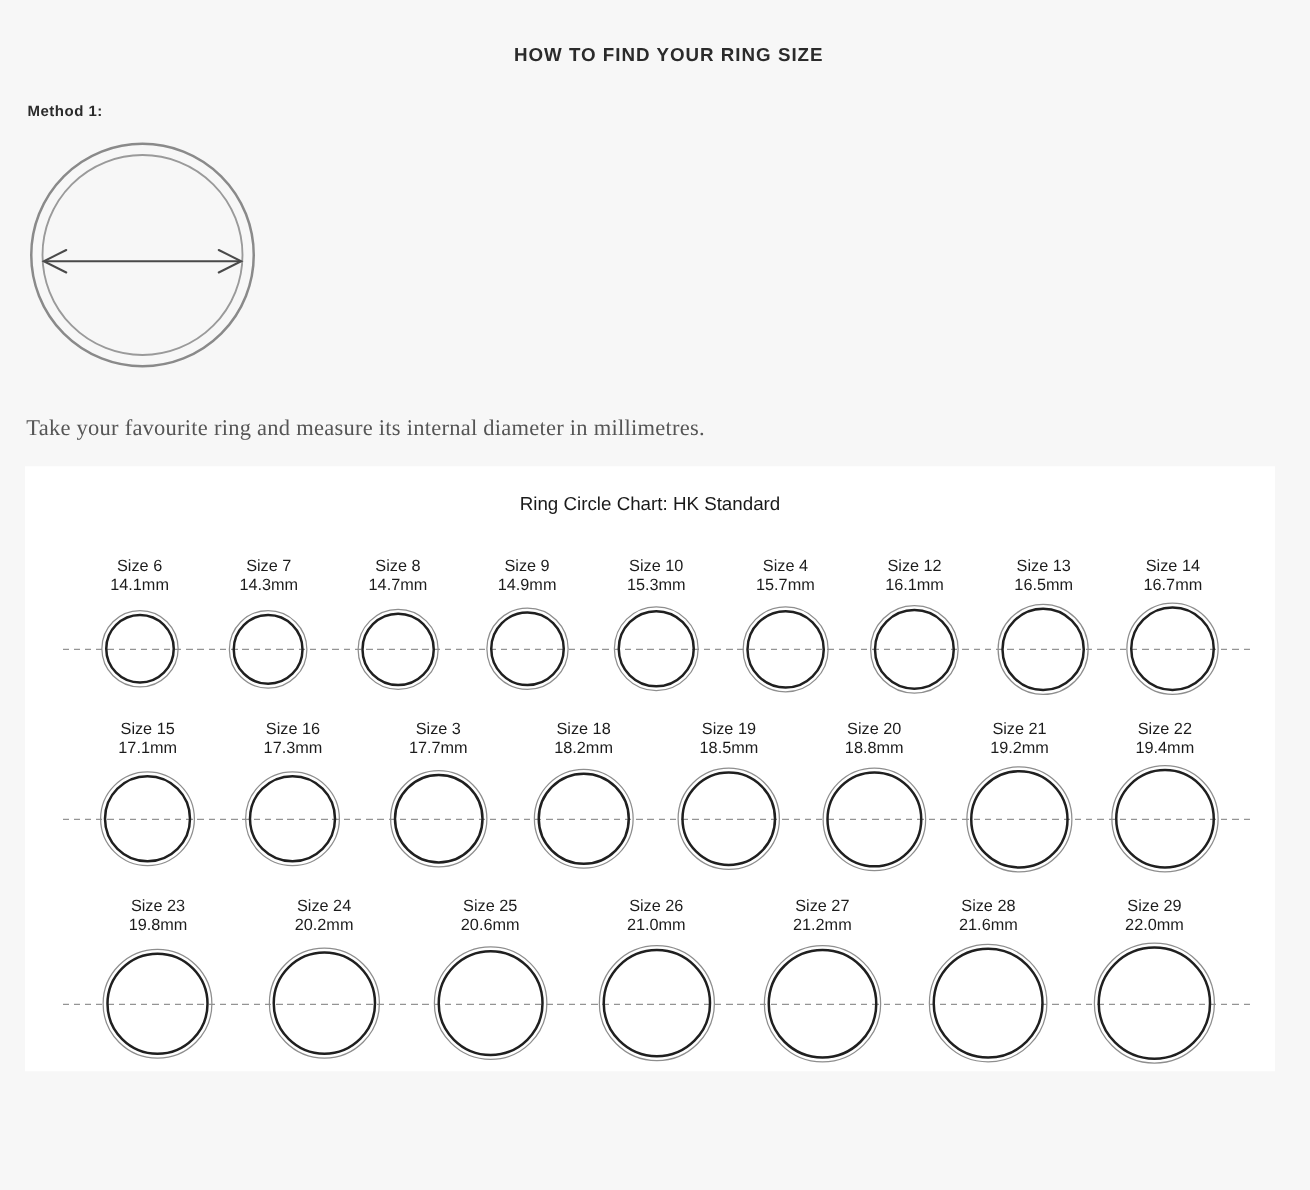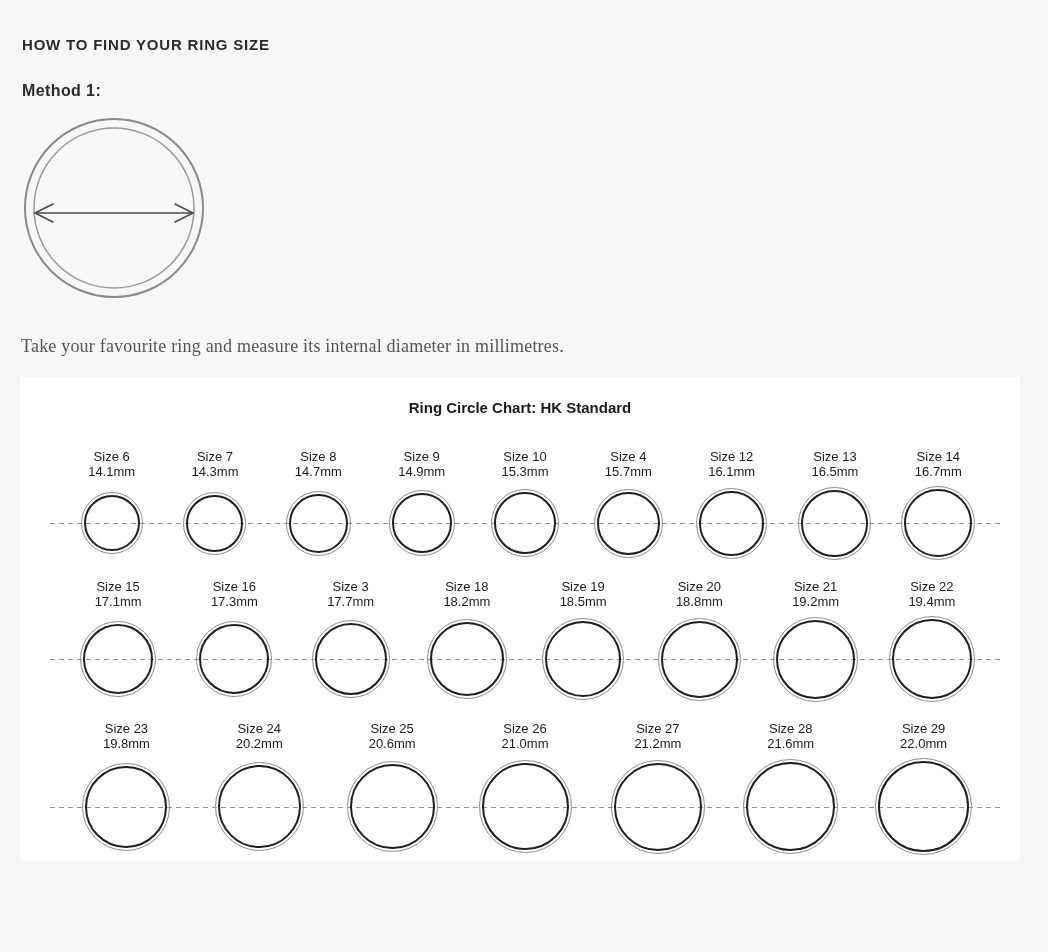--- a/index.html
+++ b/index.html
@@ -24,25 +24,26 @@
     font-family: "Liberation Sans", sans-serif;
     overflow: hidden;
   }
   .page-title {
     margin: 0;
     padding: 36px 0 0 22px;
     font-size: 15px;
     font-weight: bold;
     letter-spacing: 0.8px;
     color: var(--heading_text);
+    text-align: center;
   }
   .method-heading {
     margin: 0;
     padding: 29px 0 0 22px;
-    font-size: 16px;
+    font-size: 12px;
     font-weight: bold;
     letter-spacing: 0.4px;
     color: var(--heading_text);
   }
   .method2-heading {
     padding-top: 72px;
   }
   .ring-diagram {
     display: block;
     margin: 13px 0 0 22px;
@@ -59,21 +60,21 @@
   .chart-card {
     margin: 20px 0 0 20px;
     width: 1000px;
     height: 484px;
     background: var(--card_background);
     padding: 22px 0 15px 0;
   }
   .chart-title {
     text-align: center;
     font-size: 15px;
-    font-weight: bold;
+    font-weight: normal;
     color: #1a1a1a;
   }
   .ring-row { margin-top: 19px; }
   .ring-row:first-child { margin-top: 33px; }
   .labels-row {
     display: flex;
     padding: 0 30px 0 40px;
     justify-content: center;
   }
   .label-cell {

